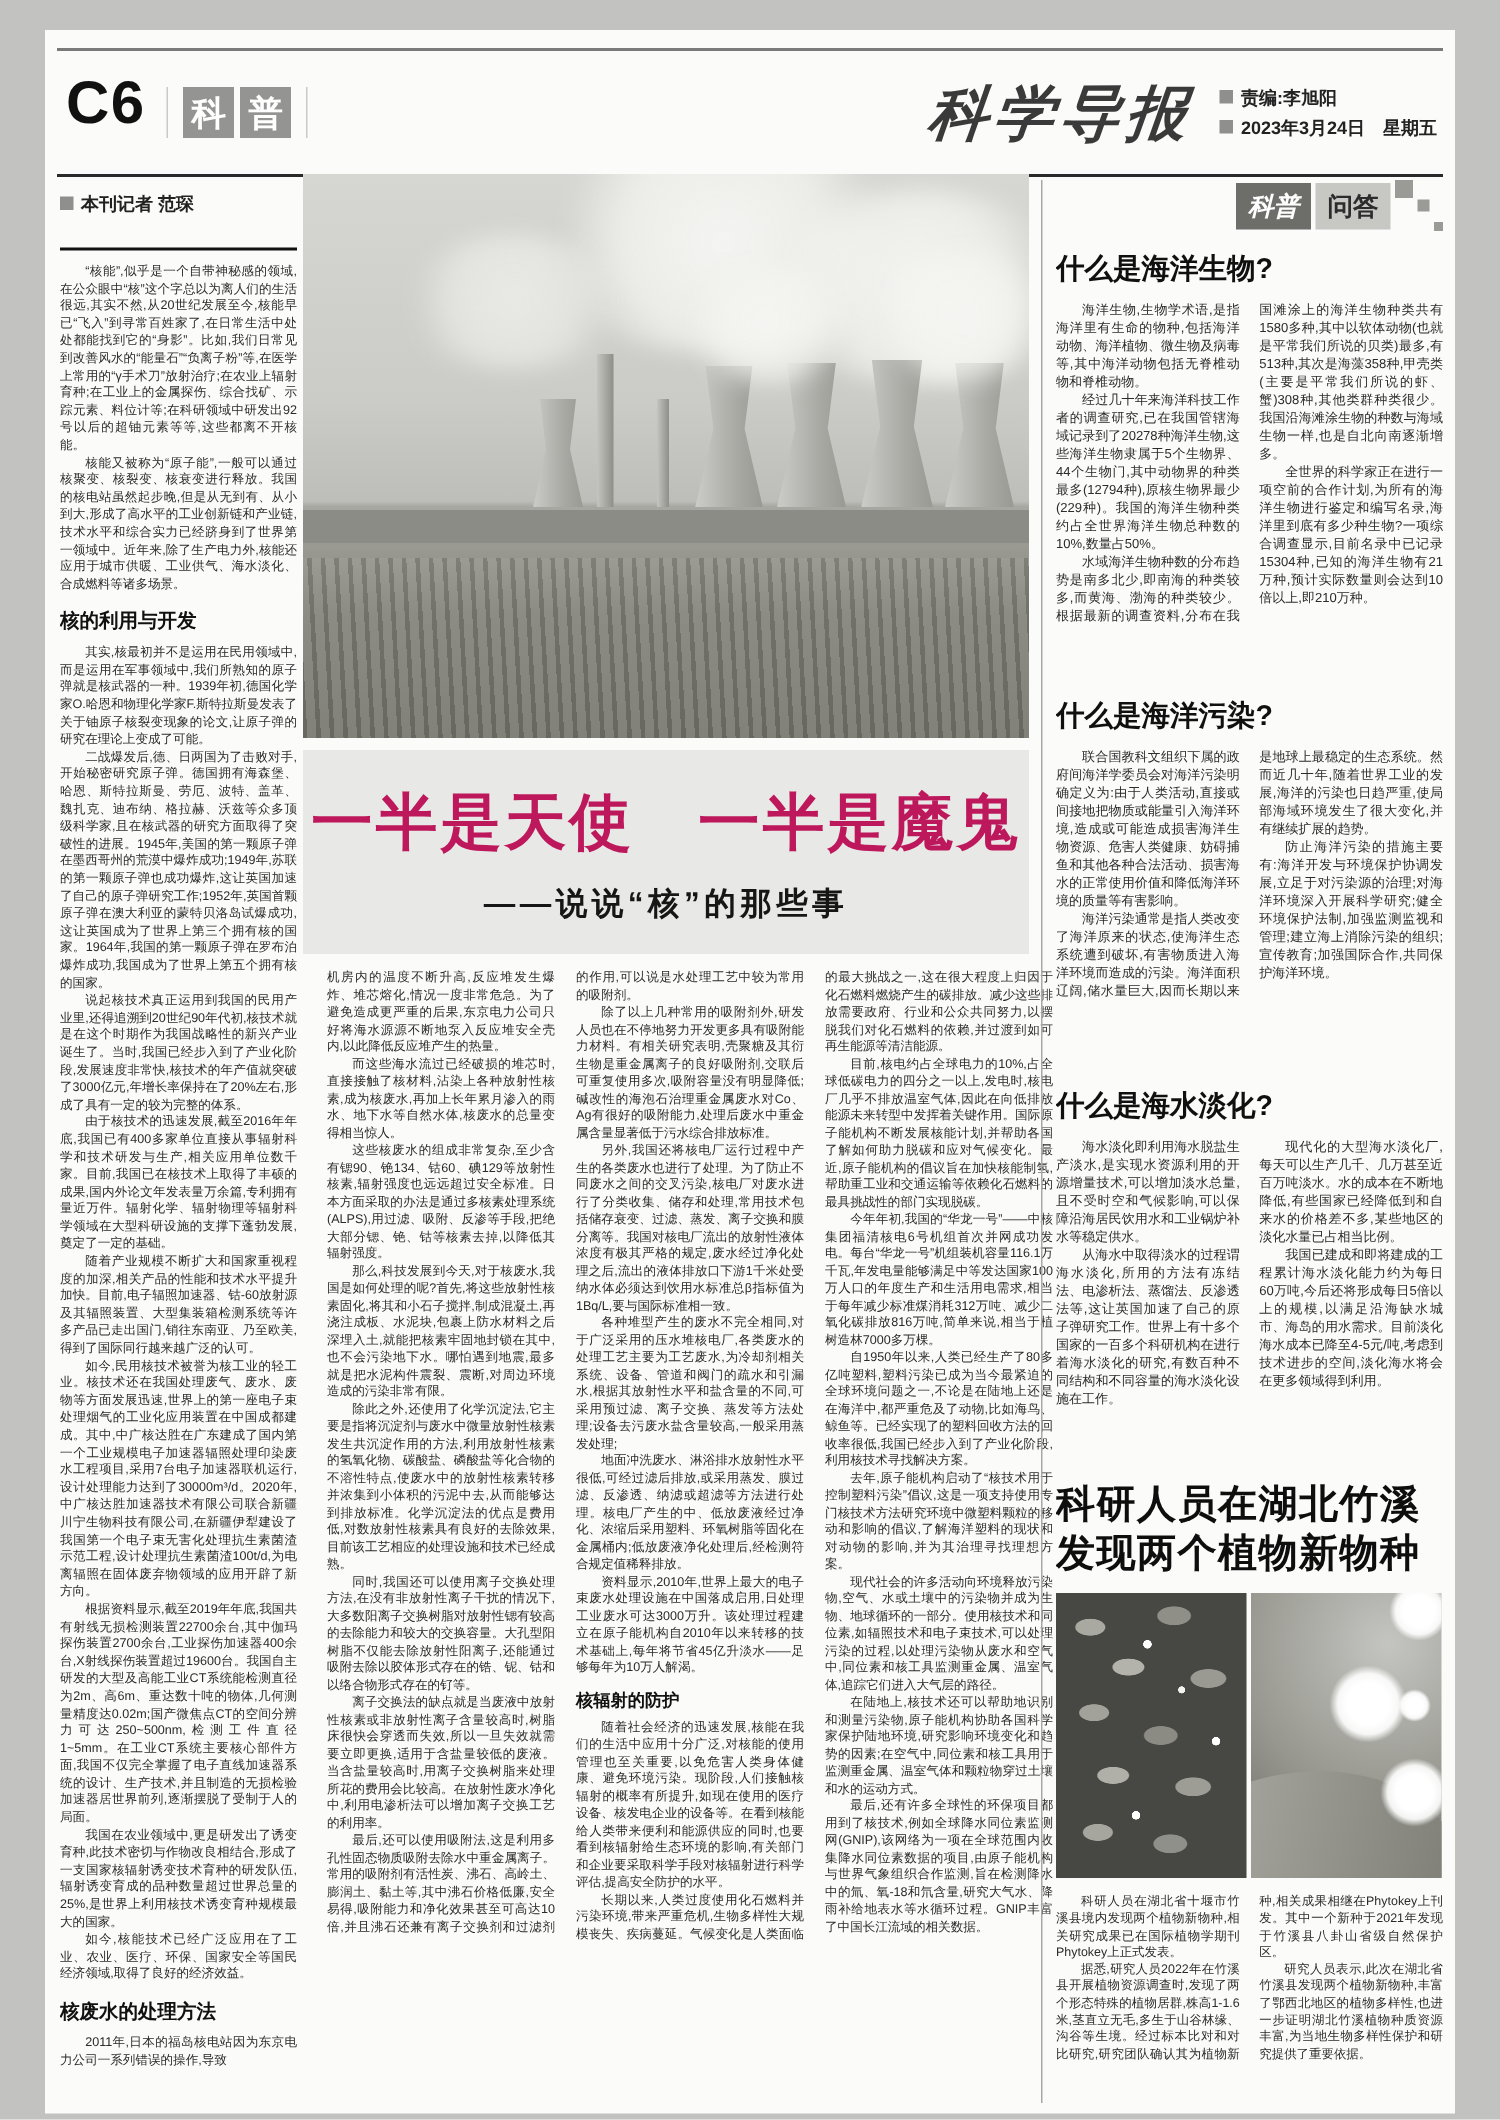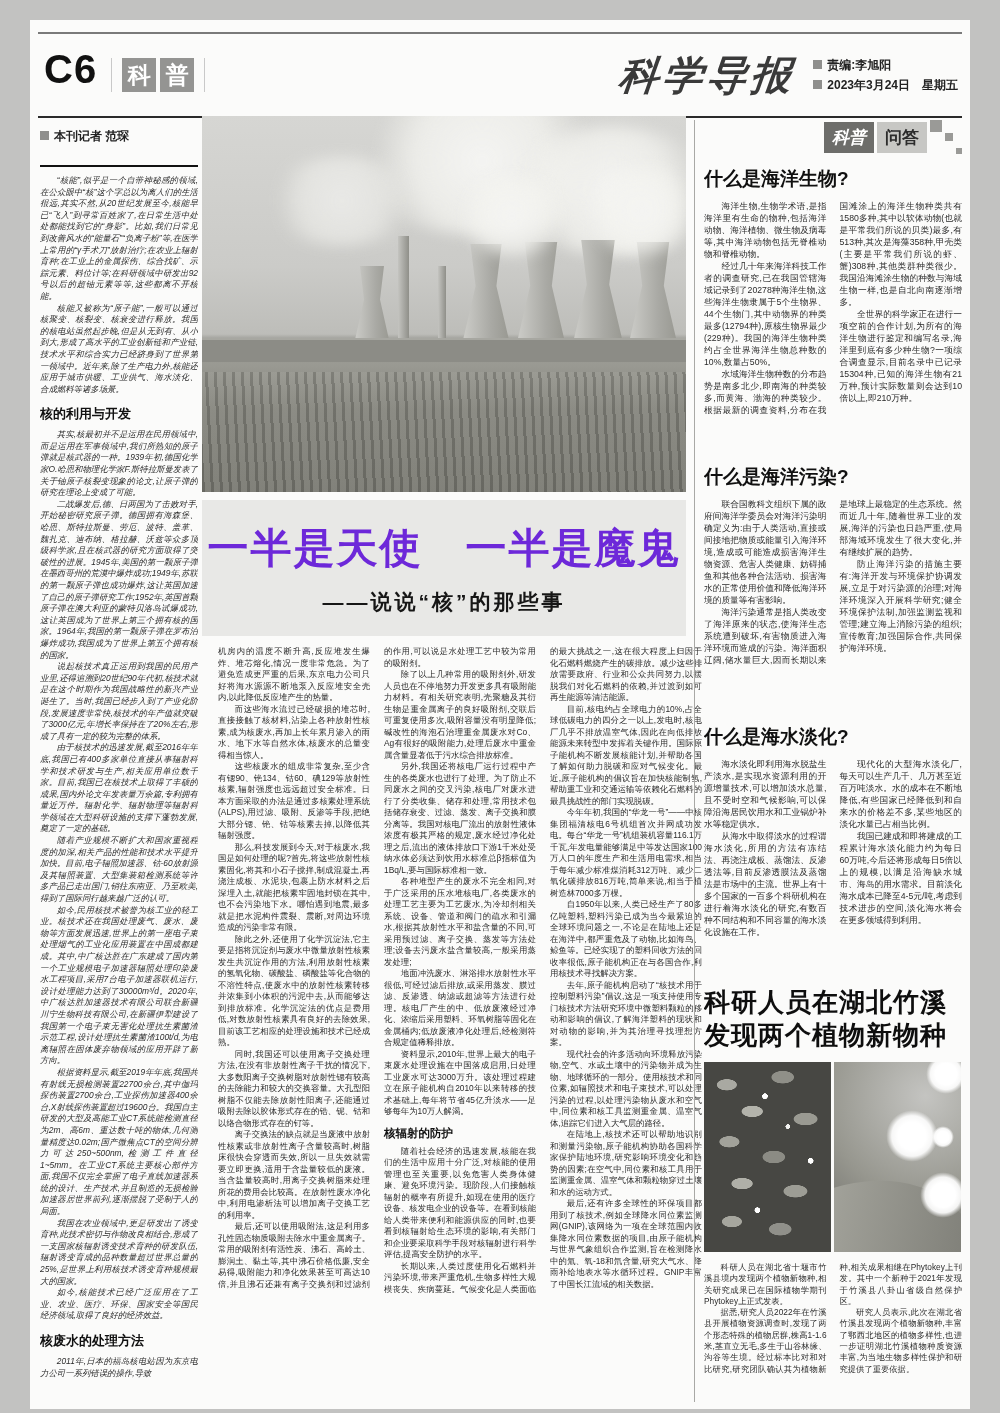--- a/index.html
+++ b/index.html
@@ -19,40 +19,40 @@
   .hdr-right { margin-left:auto; display:flex; align-items:center; gap:18px; padding-right:4px; }
   .masthead { font-family:"DejaVu Serif","Liberation Serif",serif; font-style:italic; font-weight:bold;
               font-size:40px; color:#3a3a3a; transform:skewX(-6deg); letter-spacing:4px; }
   .hdr-info { font-size:12px; font-weight:bold; color:#222; line-height:20px; }
   .hdr-info .sq { display:inline-block; width:9px; height:9px; background:#8f8f8d; margin-right:5px; }
 
   
   .left-col { position:absolute; left:10px; top:108px; width:158px; height:1272px; overflow:hidden; }
   .byline { font-size:12px; font-weight:bold; border-bottom:2.5px solid #111; padding-bottom:20px; margin-bottom:8px; }
   .byline .sq { display:inline-block; width:9px; height:9px; background:#8f8f8d; margin-right:5px; }
-  .bodytext p { font-size:8.4px; line-height:11.6px; text-align:justify; text-indent:2em; color:#2b2b2b;font-style:italic; }
+  .bodytext p { font-size:8.4px; line-height:11.6px; text-align:justify; text-indent:2em; color:#2b2b2b; }
   .subhead { font-size:13px; font-weight:bold; color:#111; margin:10px 0 6px; }
 
   
   .photo { position:absolute; left:172px; top:96px; width:484px; height:376px; overflow:hidden;
            background:linear-gradient(#d6d6d3 0%, #cbcbc8 40%, #bdbdb9 58%, #90908a 60%,
                       #9a9a93 66%, #83837c 78%, #76766f 100%); }
   .fieldrows { position:absolute; left:0; bottom:0; width:100%; height:120px;
                background:repeating-linear-gradient(87deg, rgba(60,60,55,.25) 0 3px, rgba(180,180,172,.18) 3px 9px); }
   .plantbase { position:absolute; left:0; bottom:130px; width:100%; height:22px; background:#8c8c86;
                box-shadow:0 -2px 0 #a7a7a1; }
   .tower { position:absolute; background:linear-gradient(90deg,#d0d0cc,#a9a9a4 60%,#96968f);
            clip-path:polygon(20% 0,80% 0,70% 42%,96% 100%,4% 100%,30% 42%); }
   .chimney { position:absolute; width:11px; background:linear-gradient(90deg,#c4c4c0,#8f8f89); }
   .steam { position:absolute; border-radius:50%; filter:blur(7px); background:radial-gradient(circle,#f4f4f2 0%,rgba(244,244,240,.75) 45%,rgba(244,244,240,0) 72%); }
 
   
   .head-block { position:absolute; left:172px; top:480px; width:484px; height:136px; background:#e8e8e6;
                 display:flex; flex-direction:column; align-items:center; justify-content:center; }
-  .big-title { font-size:41px; font-weight:900; color:#6d28d9; letter-spacing:2px; white-space:nowrap; }
+  .big-title { font-size:41px; font-weight:900; color:#be185d; letter-spacing:2px; white-space:nowrap; }
   .deck { font-size:21px; font-weight:600; color:#161616; margin-top:12px; letter-spacing:3px; }
 
   
   .mid-text { position:absolute; left:188px; top:626px; width:484px; height:754px; overflow:hidden;
               column-count:3; column-gap:14px; }
   .mid-text p { font-size:8.4px; line-height:11.5px; text-align:justify; text-indent:2em; color:#2b2b2b; }
   .noindent-first p:first-child { text-indent:0; }
   .mid-sub { font-size:11.5px; font-weight:bold; color:#111; margin:8px 0 5px; }
 
   
@@ -181,21 +181,21 @@
         <p>各种堆型产生的废水不完全相同,对于广泛采用的压水堆核电厂,各类废水的处理工艺主要为工艺废水,为冷却剂相关系统、设备、管道和阀门的疏水和引漏水,根据其放射性水平和盐含量的不同,可采用预过滤、离子交换、蒸发等方法处理;设备去污废水盐含量较高,一般采用蒸发处理;</p>
         <p>地面冲洗废水、淋浴排水放射性水平很低,可经过滤后排放,或采用蒸发、膜过滤、反渗透、纳滤或超滤等方法进行处理。核电厂产生的中、低放废液经过净化、浓缩后采用塑料、环氧树脂等固化在金属桶内;低放废液净化处理后,经检测符合规定值稀释排放。</p>
         <p>资料显示,2010年,世界上最大的电子束废水处理设施在中国落成启用,日处理工业废水可达3000万升。该处理过程建立在原子能机构自2010年以来转移的技术基础上,每年将节省45亿升淡水——足够每年为10万人解渴。</p>
       </div>
     <div class="mid-sub">核辐射的防护</div>
     <div>
         <p>随着社会经济的迅速发展,核能在我们的生活中应用十分广泛,对核能的使用管理也至关重要,以免危害人类身体健康、避免环境污染。现阶段,人们接触核辐射的概率有所提升,如现在使用的医疗设备、核发电企业的设备等。在看到核能给人类带来便利和能源供应的同时,也要看到核辐射给生态环境的影响,有关部门和企业要采取科学手段对核辐射进行科学评估,提高安全防护的水平。</p>
         <p>长期以来,人类过度使用化石燃料并污染环境,带来严重危机,生物多样性大规模丧失、疾病蔓延。气候变化是人类面临的最大挑战之一,这在很大程度上归因于化石燃料燃烧产生的碳排放。减少这些排放需要政府、行业和公众共同努力,以摆脱我们对化石燃料的依赖,并过渡到如可再生能源等清洁能源。</p>
         <p>目前,核电约占全球电力的10%,占全球低碳电力的四分之一以上,发电时,核电厂几乎不排放温室气体,因此在向低排放能源未来转型中发挥着关键作用。国际原子能机构不断发展核能计划,并帮助各国了解如何助力脱碳和应对气候变化。最近,原子能机构的倡议旨在加快核能制氢,帮助重工业和交通运输等依赖化石燃料的最具挑战性的部门实现脱碳。</p>
         <p>今年年初,我国的“华龙一号”——中核集团福清核电6号机组首次并网成功发电。每台“华龙一号”机组装机容量116.1万千瓦,年发电量能够满足中等发达国家100万人口的年度生产和生活用电需求,相当于每年减少标准煤消耗312万吨、减少二氧化碳排放816万吨,简单来说,相当于植树造林7000多万棵。</p>
-        <p>自1950年以来,人类已经生产了80多亿吨塑料,塑料污染已成为当今最紧迫的全球环境问题之一,不论是在陆地上还是在海洋中,都严重危及了动物,比如海鸟、鲸鱼等。已经实现了的塑料回收方法的回收率很低,原子能机构正在与各国合作,利用核技术寻找解决方案。</p>
+        <p>自1950年以来,人类已经生产了80多亿吨塑料,塑料污染已成为当今最紧迫的全球环境问题之一,不论是在陆地上还是在海洋中,都严重危及了动物,比如海鸟、鲸鱼等。已经实现了的塑料回收方法的回收率很低,我国已经步入到了产业化阶段,利用核技术寻找解决方案。</p>
         <p>去年,原子能机构启动了“核技术用于控制塑料污染”倡议,这是一项支持使用专门核技术方法研究环境中微塑料颗粒的移动和影响的倡议,了解海洋塑料的现状和对动物的影响,并为其治理寻找理想方案。</p>
         <p>现代社会的许多活动向环境释放污染物,空气、水或土壤中的污染物并成为生物、地球循环的一部分。使用核技术和同位素,如辐照技术和电子束技术,可以处理污染的过程,以处理污染物从废水和空气中,同位素和核工具监测重金属、温室气体,追踪它们进入大气层的路径。</p>
         <p>在陆地上,核技术还可以帮助地识别和测量污染物,原子能机构协助各国科学家保护陆地环境,研究影响环境变化和趋势的因素;在空气中,同位素和核工具用于监测重金属、温室气体和颗粒物穿过土壤和水的运动方式。</p>
         <p>最后,还有许多全球性的环保项目都用到了核技术,例如全球降水同位素监测网(GNIP),该网络为一项在全球范围内收集降水同位素数据的项目,由原子能机构与世界气象组织合作监测,旨在检测降水中的氚、氧-18和氘含量,研究大气水、降雨补给地表水等水循环过程。GNIP丰富了中国长江流域的相关数据。</p>
       </div>
   </div>
 
   <div class="vline"></div>
 
   <div class="sidebar">
@@ -218,21 +218,21 @@
     <div class="q-title">什么是海洋污染?</div>
     <div class="q-cols q2h">
         <p>联合国教科文组织下属的政府间海洋学委员会对海洋污染明确定义为:由于人类活动,直接或间接地把物质或能量引入海洋环境,造成或可能造成损害海洋生物资源、危害人类健康、妨碍捕鱼和其他各种合法活动、损害海水的正常使用价值和降低海洋环境的质量等有害影响。</p>
         <p>海洋污染通常是指人类改变了海洋原来的状态,使海洋生态系统遭到破坏,有害物质进入海洋环境而造成的污染。海洋面积辽阔,储水量巨大,因而长期以来是地球上最稳定的生态系统。然而近几十年,随着世界工业的发展,海洋的污染也日趋严重,使局部海域环境发生了很大变化,并有继续扩展的趋势。</p>
         <p>防止海洋污染的措施主要有:海洋开发与环境保护协调发展,立足于对污染源的治理;对海洋环境深入开展科学研究;健全环境保护法制,加强监测监视和管理;建立海上消除污染的组织;宣传教育;加强国际合作,共同保护海洋环境。</p>
       </div>
 
     <div class="q-title">什么是海水淡化?</div>
     <div class="q-cols q3h">
         <p>海水淡化即利用海水脱盐生产淡水,是实现水资源利用的开源增量技术,可以增加淡水总量,且不受时空和气候影响,可以保障沿海居民饮用水和工业锅炉补水等稳定供水。</p>
-        <p>从海水中取得淡水的过程谓海水淡化,所用的方法有冻结法、再浇注成板、蒸馏法、反渗透法等,目前反渗透膜法及蒸馏法是市场中的主流。世界上有十多个国家的一百多个科研机构在进行着海水淡化的研究,有数百种不同结构和不同容量的海水淡化设施在工作。</p>
+        <p>从海水中取得淡水的过程谓海水淡化,所用的方法有冻结法、电渗析法、蒸馏法、反渗透法等,这让英国加速了自己的原子弹研究工作。世界上有十多个国家的一百多个科研机构在进行着海水淡化的研究,有数百种不同结构和不同容量的海水淡化设施在工作。</p>
         <p>现代化的大型海水淡化厂,每天可以生产几千、几万甚至近百万吨淡水。水的成本在不断地降低,有些国家已经降低到和自来水的价格差不多,某些地区的淡化水量已占相当比例。</p>
         <p>我国已建成和即将建成的工程累计海水淡化能力约为每日60万吨,今后还将形成每日5倍以上的规模,以满足沿海缺水城市、海岛的用水需求。目前淡化海水成本已降至4-5元/吨,考虑到技术进步的空间,淡化海水将会在更多领域得到利用。</p>
       </div>
 
     <div class="plants">
       <h2><span>科研人员在湖北竹溪</span><br><span>发现两个植物新物种</span></h2>
       <div class="plant-photos">
         <div class="pphoto leaves"></div>
         <div class="pphoto flowers">
           <div class="bigleaf"></div>

